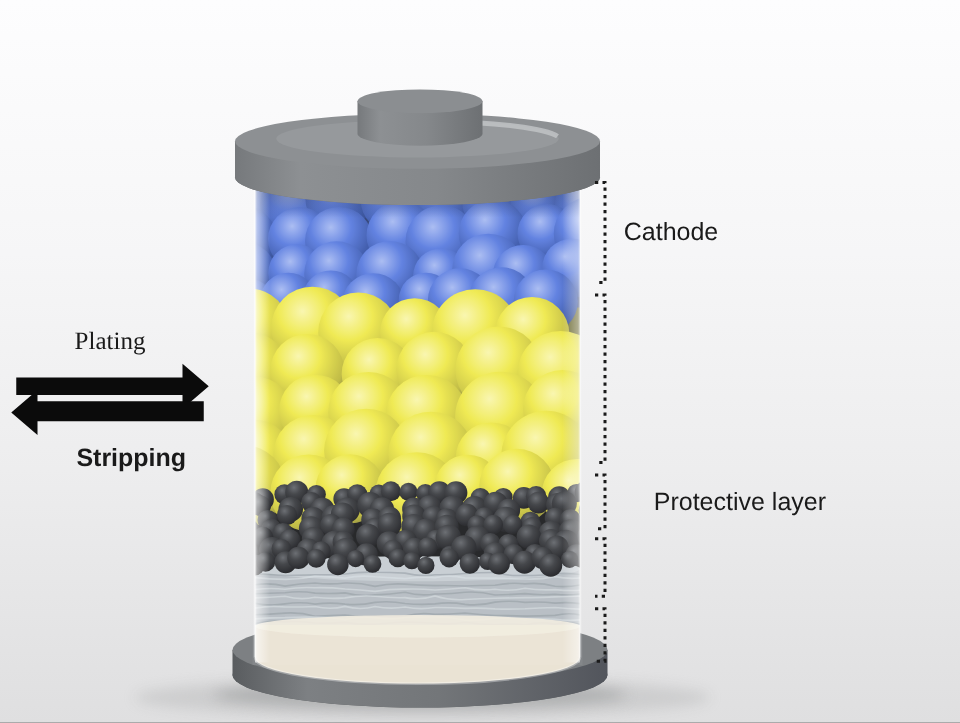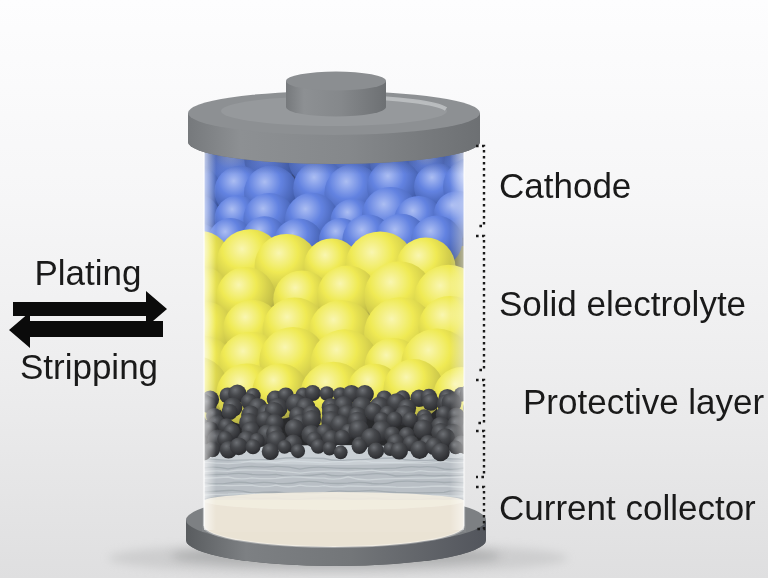--- a/index.html
+++ b/index.html
@@ -2,21 +2,21 @@
 <html><head>
 <meta charset="utf-8">
 <style>
   html,body{margin:0;padding:0;background:#9a9a9a;}
   .stage{
     position:relative;width:768px;height:578px;overflow:hidden;
     background:linear-gradient(180deg,#fdfdfe 0%,#f6f6f7 35%,#ededee 65%,#e3e3e4 90%,#dfdfe0 100%);
     font-family:"Liberation Sans",sans-serif;
   }
   .stage svg{position:absolute;left:0;top:0;}
-  .lbl{position:absolute;font-size:35px;line-height:34px;color:#1a1a1a;white-space:nowrap;}
+  .lbl{position:absolute;font-size:20px;line-height:34px;color:#1a1a1a;white-space:nowrap;}
   .left-lbl{text-align:center;}
 </style>
 </head>
 <body>
 
 <div class="stage">
 
   <svg id="scene" width="768" height="578" viewBox="0 0 768 578">
       <defs>
         <radialGradient id="gBlue" cx="0.38" cy="0.30" r="0.85">
@@ -314,20 +314,18 @@
       </g>
       <g>
         <path d="M476,146 L484,146 L484,226 L476,226" fill="none" stroke="#1a1a1a" stroke-width="2.4" stroke-dasharray="2.6 3.4"></path>
         <path d="M476,236 L484,236 L484,370 L476,370" fill="none" stroke="#1a1a1a" stroke-width="2.4" stroke-dasharray="2.6 3.4"></path>
         <path d="M476,380 L484,380 L484,423 L476,423" fill="none" stroke="#1a1a1a" stroke-width="2.4" stroke-dasharray="2.6 3.4"></path>
         <path d="M476,431 L484,431 L484,477 L476,477" fill="none" stroke="#1a1a1a" stroke-width="2.4" stroke-dasharray="2.6 3.4"></path>
         <path d="M476,487 L484,487 L484,529 L476,529" fill="none" stroke="#1a1a1a" stroke-width="2.4" stroke-dasharray="2.6 3.4"></path>
       </g>
     </svg>
 
-  <div class="lbl left-lbl" style="left:26px;top:256px;width:124px;">Plating</div>
-  <div class="lbl left-lbl" style="left:16px;top:350px;width:146px;">Stripping</div>
+  <div class="lbl left-lbl" style="left:26px;top:256px;width:124px;font-family:Liberation Serif, serif;">Plating</div>
+  <div class="lbl left-lbl" style="left:32px;top:350px;width:146px;font-weight:bold;">Stripping</div>
 
   <div class="lbl" style="left:499px;top:169px;">Cathode</div>
-  <div class="lbl" style="left:499px;top:287px;">Solid electrolyte</div>
   <div class="lbl" style="left:499px;top:385px;margin-left:24px;">Protective layer</div>
-  <div class="lbl" style="left:499px;top:491px;">Current collector</div>
 </div>
 
 </body></html>

